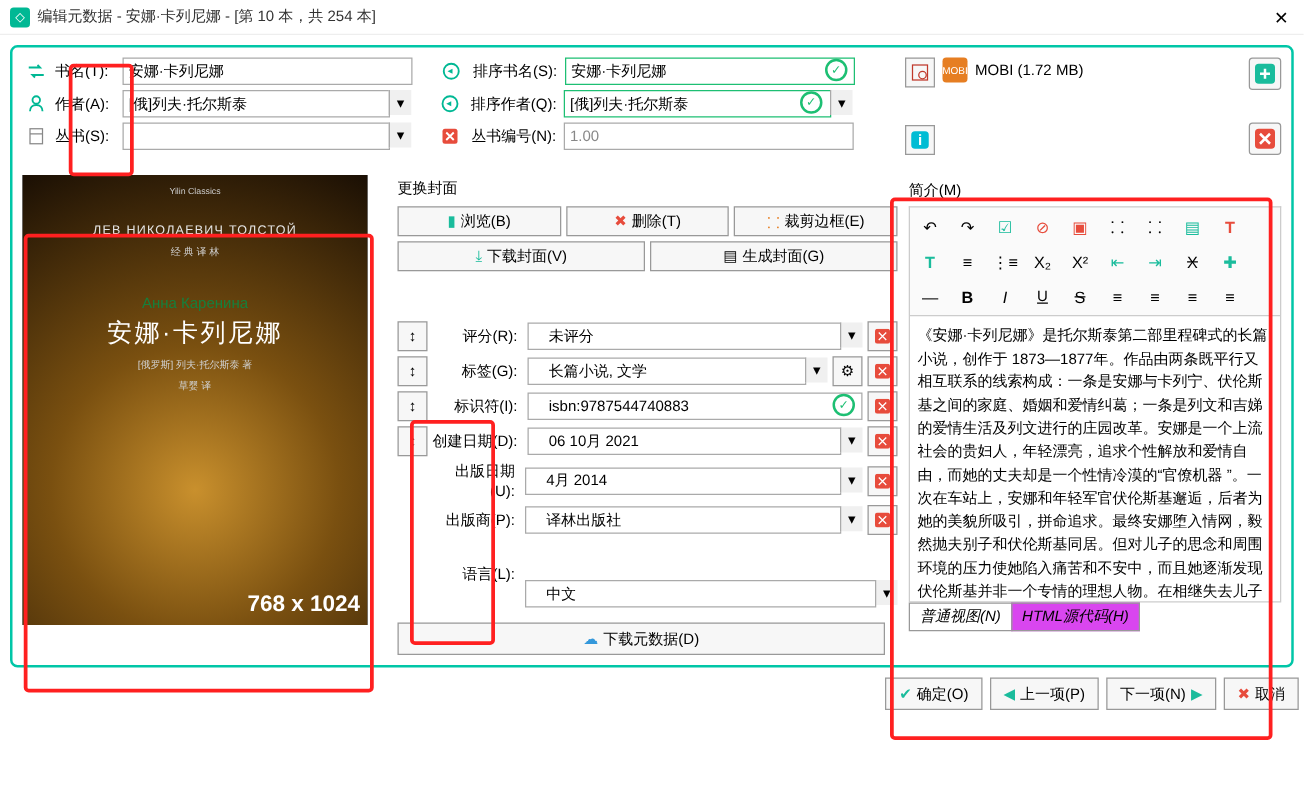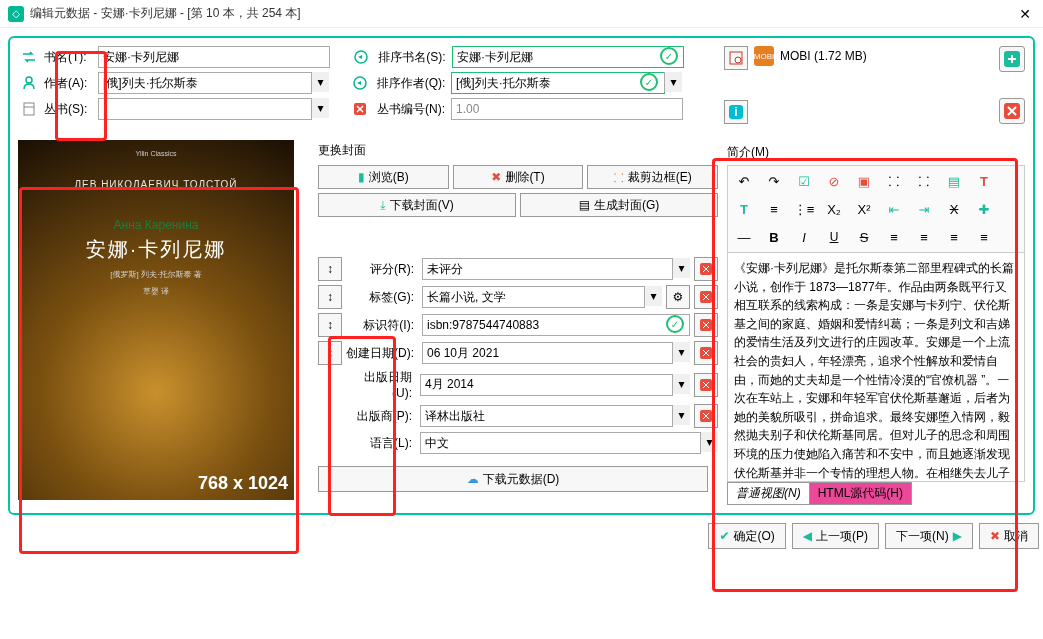--- a/index.html
+++ b/index.html
@@ -54,30 +54,30 @@
 .cover .au { font-size: 8px; color: #d0d0d0; margin-top: 6px; }
 .cover .dim { position: absolute; right: 6px; bottom: 6px; font-weight: bold; font-size: 18px; }
 .covhdr { margin-bottom: 4px; padding: 2px 0; }
 .brow { display: flex; gap: 4px; margin-bottom: 4px; }
 .btn { flex: 1; height: 24px; border: 1px solid #999; background: #f7f7f7; display: inline-flex; align-items: center; justify-content: center; gap: 4px; cursor: pointer; }
 
 
 .meta { margin-top: 40px; }
 .mrow { display: flex; align-items: center; gap: 4px; margin-bottom: 4px; }
 .mlbl { width: 72px; text-align: right; padding-right: 4px; }
-.minp { flex: 1; height: 22px; border: 1px solid #aaa; padding: 0 4px; }
+.minp { flex: 1; height: 22px; border: 1px solid #aaa; padding: 0 16px; }
 
 
 .comments { border-left: 1px solid transparent; }
 .chdr { margin: 4px 0; }
 .toolbar { display: flex; flex-wrap: wrap; gap: 6px; border: 1px solid #ccc; border-bottom: none; padding: 4px; background: #fafafa; }
 .tbtn { width: 24px; height: 22px; display: inline-flex; align-items: center; justify-content: center; border: 1px solid transparent; cursor: pointer; font-size: 13px; }
 .ctext { border: 1px solid #ccc; height: 230px; padding: 6px; overflow: hidden; line-height: 1.55; }
 .tabs { display: flex; }
-.tab { border: 1px solid #999; padding: 2px 8px; background: #ec4899; margin-right: -1px; cursor: pointer; }
+.tab { border: 1px solid #999; padding: 2px 8px; background: #d946ef; margin-right: -1px; cursor: pointer; font-style: italic; }
 .tab.act { font-style: italic; background: #fff; }
 
 
 .bottom { display: flex; justify-content: flex-end; gap: 6px; margin-top: 8px; padding-right: 4px; }
 .bbtn { height: 26px; border: 1px solid #999; background: #f7f7f7; padding: 0 10px; display: inline-flex; align-items: center; gap: 4px; cursor: pointer; }
 
 .dlbtn { width: 390px; height: 26px; border: 1px solid #999; background: #f7f7f7; display: inline-flex; align-items: center; justify-content: center; gap: 4px; margin-top: 8px; cursor: pointer; }
 svg { display: block; }
 u { text-decoration: underline; }
 </style>
@@ -206,20 +206,21 @@
   </div>
 
   <div class="mid">
 
     <div>
       <div class="cover">
         <div class="bg"></div>
         <div class="txt">
           <div style="font-size:7px; color:#ccc; margin-top:10px;">Yilin Classics</div>
           <div class="rus">ЛЕВ НИКОЛАЕВИЧ ТОЛСТОЙ</div>
+          <div class="sm">经 典 译 林</div>
           <div class="tit1">Анна Каренина</div>
           <div class="tit2">安娜·卡列尼娜</div>
           <div class="au">[俄罗斯] 列夫·托尔斯泰 著</div>
           <div class="au">草婴 译</div>
         </div>
         <div class="dim">768 x 1024</div>
       </div>
     </div>
 
     <div>
@@ -328,21 +329,21 @@
             </div>
           <span class="sqbtn">
               <svg width="12" height="12" viewBox="0 0 12 12">
                 <rect width="12" height="12" rx="2" fill="#e74c3c"></rect>
                 <path d="M3 3l6 6m0-6l-6 6" stroke="#fff"></path>
               </svg>
             </span>
         </div>
         <div class="mrow">
           <span class="mlbl" style="margin-left:26px">语言(L):</span>
-          <div style="display:flex; flex:1;">
+          <div style="display:flex; flex:1;margin-top:32px;">
               <input class="minp" value="中文" style="">
               <span class="dd">▾</span>
             </div>
         </div>
       </div>
 
       <div class="dlbtn">
         <span style="color:#3498db">☁</span>
           <span>下载元数据(D)</span>
       </div>

